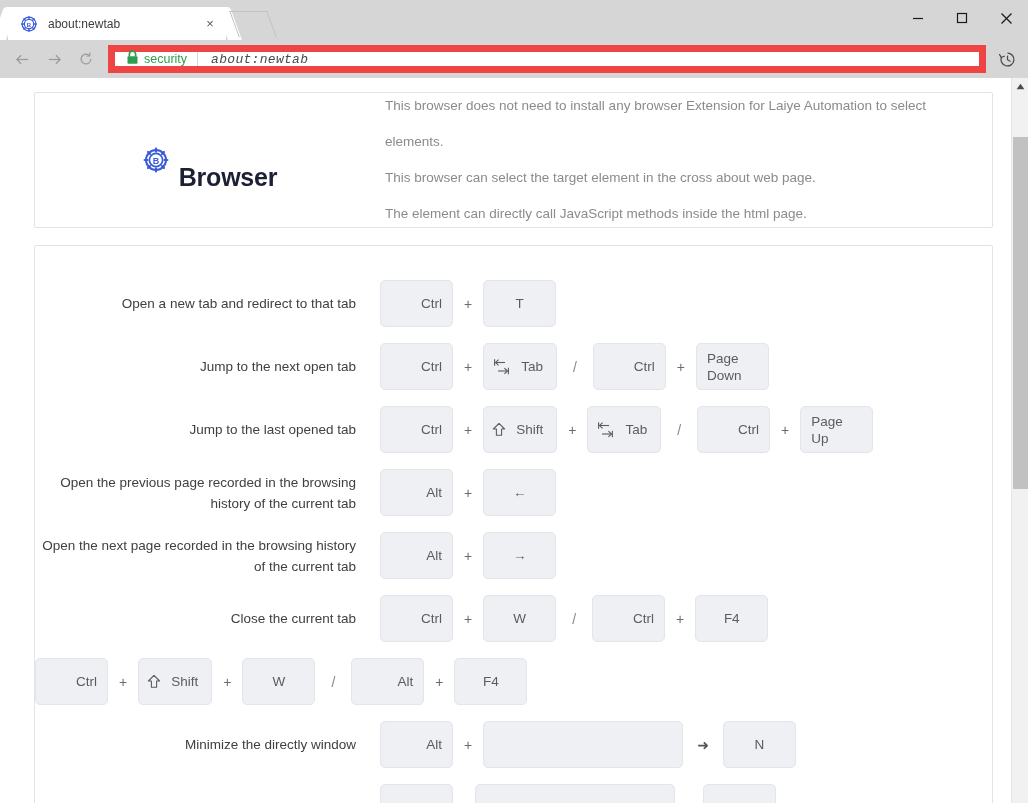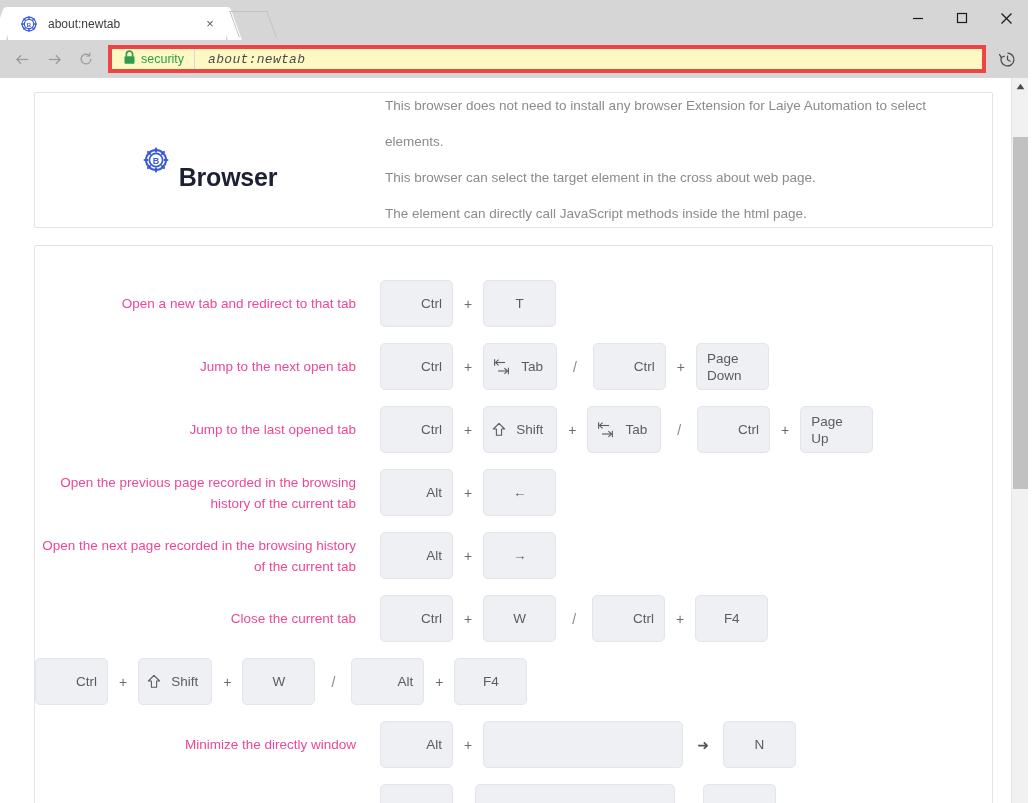--- a/index.html
+++ b/index.html
@@ -125,22 +125,22 @@
     display: flex; align-items: center; justify-content: center;
     color: #9a9a9a;
     font-size: 17px;
   }
   .navbtn svg { display: block; }
 
   .omnibox {
     flex: 1;
     height: 28px;
     margin: 0 4px 0 6px;
-    background: #fef9c3;
-    border: 4px solid #ef4444;
+    background: #ffffff;
+    border: 7px solid #ef4444;
     display: flex;
     align-items: stretch;
   }
   .sec-badge {
     display: flex;
     align-items: center;
     gap: 5px;
     padding: 0 10px 0 11px;
     border-right: 1px solid #d8d8d8;
   }
@@ -233,21 +233,21 @@
     display: flex;
     align-items: center;
     min-height: 63px;
   }
   .row-label {
     width: 345px;
     flex: 0 0 345px;
     text-align: right;
     padding-right: 24px;
     font-size: 13.5px;
-    color: #ec4899;
+    color: #404040;
     line-height: 21px;
   }
   .row-keys {
     flex: 1;
     display: flex;
     align-items: center;
     flex-wrap: nowrap;
   }
 
   .key {

